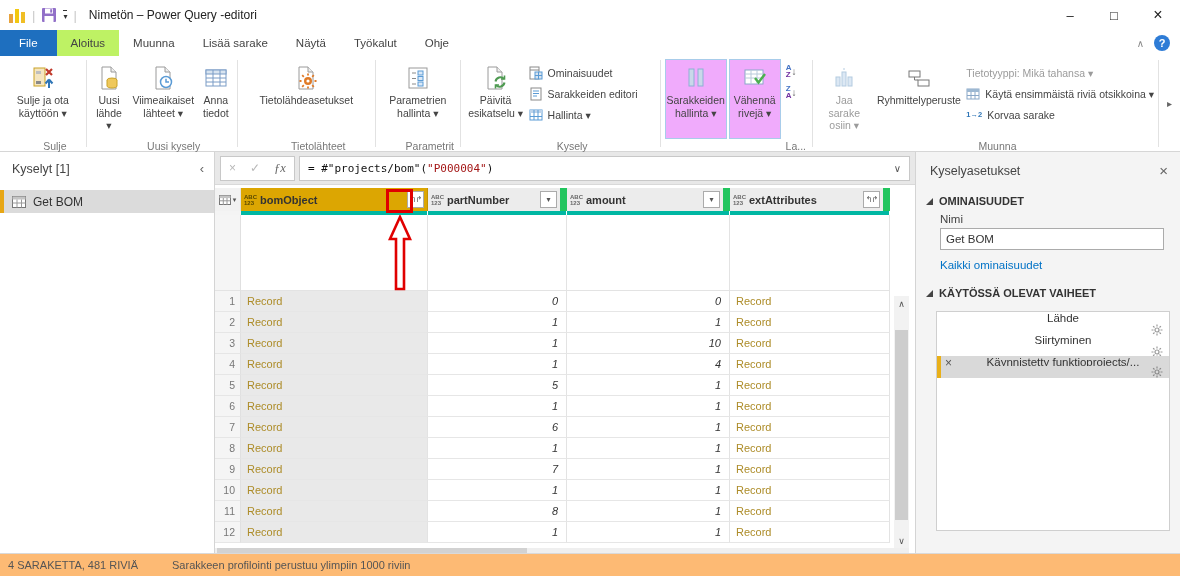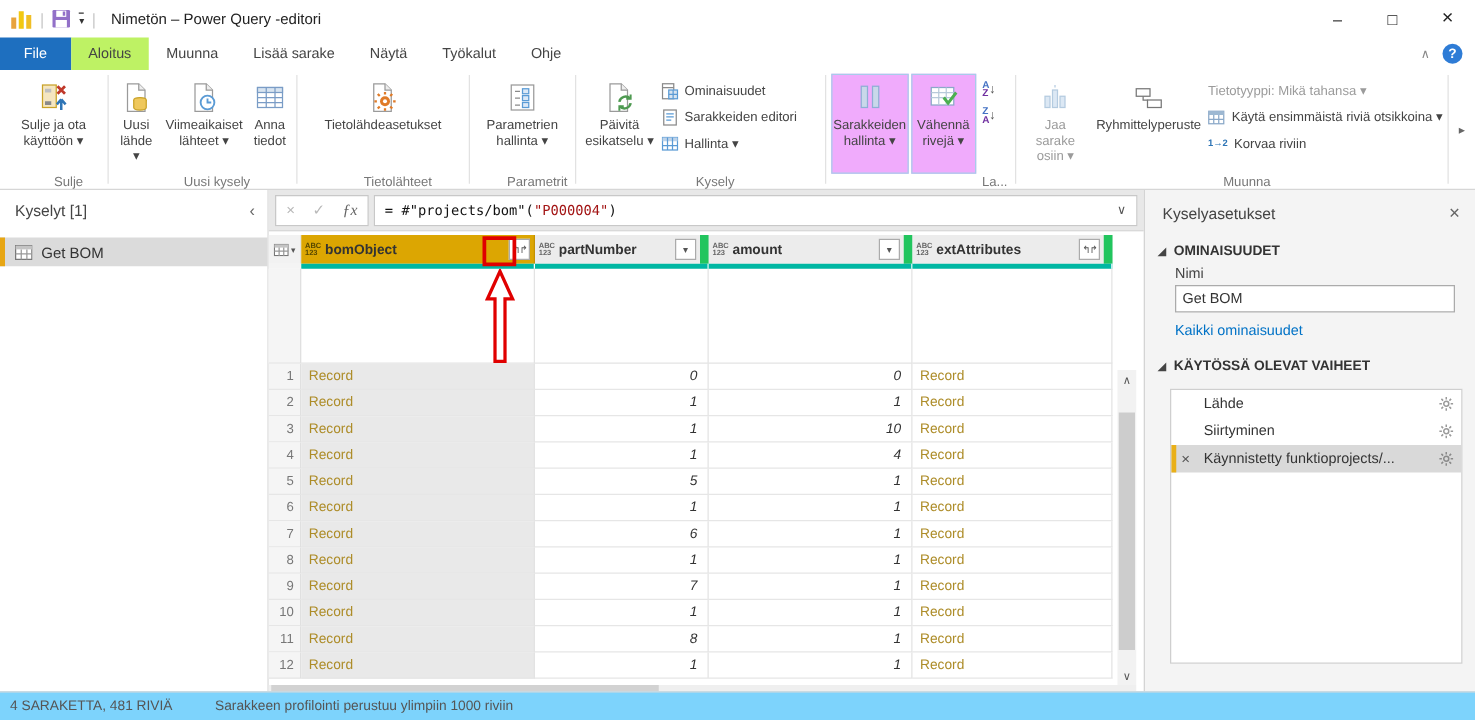--- a/index.html
+++ b/index.html
@@ -95,27 +95,27 @@
   .right-pane{position:absolute;left:915px;top:152px;width:265px;height:401px;background:#F4F4F4;border-left:1px solid #D4D4D4;box-sizing:border-box;}
   .rp-header{display:flex;align-items:center;padding:10px 12px 6px 14px;font-size:12.5px;color:#444;}
   .rp-close{margin-left:auto;color:#666;font-size:15px;}
   .rp-section{display:flex;align-items:center;gap:6px;padding:10px 12px 4px 10px;}
   .tri{width:0;height:0;border-left:7px solid transparent;border-bottom:7px solid #444;}
   .rp-section .shead{font-size:11px;font-weight:bold;color:#333;}
   .rp-label{font-size:11.5px;color:#444;padding:2px 0 3px 24px;}
   .rp-input{display:block;margin-left:24px;width:212px;height:20px;border:1px solid #ABABAB;font-family:"Liberation Sans",sans-serif;font-size:11.5px;color:#333;padding:0 5px;background:#fff;}
   .rp-link{font-size:11.5px;color:#0072C6;padding:9px 0 2px 24px;}
   .steps-box{margin:8px 10px 0 20px;background:#fff;border:1px solid #CFCFCF;height:218px;overflow:hidden;}
-  .step{display:flex;align-items:center;height:22px;position:relative;padding-left:26px;padding-right:6px;font-size:11.5px;color:#333;}
+  .step{display:flex;align-items:center;height:22px;position:relative;padding-left:26px;padding-right:6px;font-size:11.5px;color:#333;flex-direction:column;}
   .step .gear{margin-left:auto;}
   .step.sel{background:#D9D9D9;}
   .step.sel .ybar{position:absolute;left:0;top:0;width:4px;height:100%;background:#E9B019;}
   .step .del{position:absolute;left:8px;color:#555;font-size:12px;}
   
-  .statusbar{position:absolute;left:0;top:553px;width:1180px;height:23px;background:#7dd3fc;border-top:1px solid #D9D9D9;box-sizing:border-box;display:flex;align-items:center;font-size:11px;color:#555;}
+  .statusbar{position:absolute;left:0;top:553px;width:1180px;height:23px;background:#fdba74;border-top:1px solid #D9D9D9;box-sizing:border-box;display:flex;align-items:center;font-size:11px;color:#555;}
   .sb-left{margin-left:8px;}
   .sb-center{margin-left:34px;}
   
   .anno-rect{position:absolute;left:386px;top:189px;width:27px;height:24px;border:3px solid #E00000;box-sizing:border-box;z-index:60;}
   .anno-arrow{position:absolute;left:388px;top:215px;z-index:60;}
   svg{display:block;}
 </style>
 </head>
 <body>
 
@@ -394,21 +394,21 @@
                 <svg width="14" height="14" viewBox="0 0 14 14">
                   <rect x="1" y="2" width="12" height="10" fill="#FFF" stroke="#8AA8C8"></rect>
                   <rect x="1" y="2" width="12" height="3" fill="#9DB8D2"></rect>
                   <path d="M1 8.5 h12 M5 5 v7 M9 5 v7" stroke="#8AA8C8"></path>
                 </svg>
               </span>
             <span>Käytä ensimmäistä riviä otsikkoina ▾</span>
           </div>
           <div class="smallrow">
             <span class="replace-ic">1→2</span>
-            <span>Korvaa riviin</span>
+            <span>Korvaa sarake</span>
           </div>
         </div>
       </div>
       <div class="rcaption">Muunna</div>
     </div>
 
     <div class="spacer"></div>
     <div class="rsep"></div>
     <div class="rib-overflow">▸</div>
   </div>

